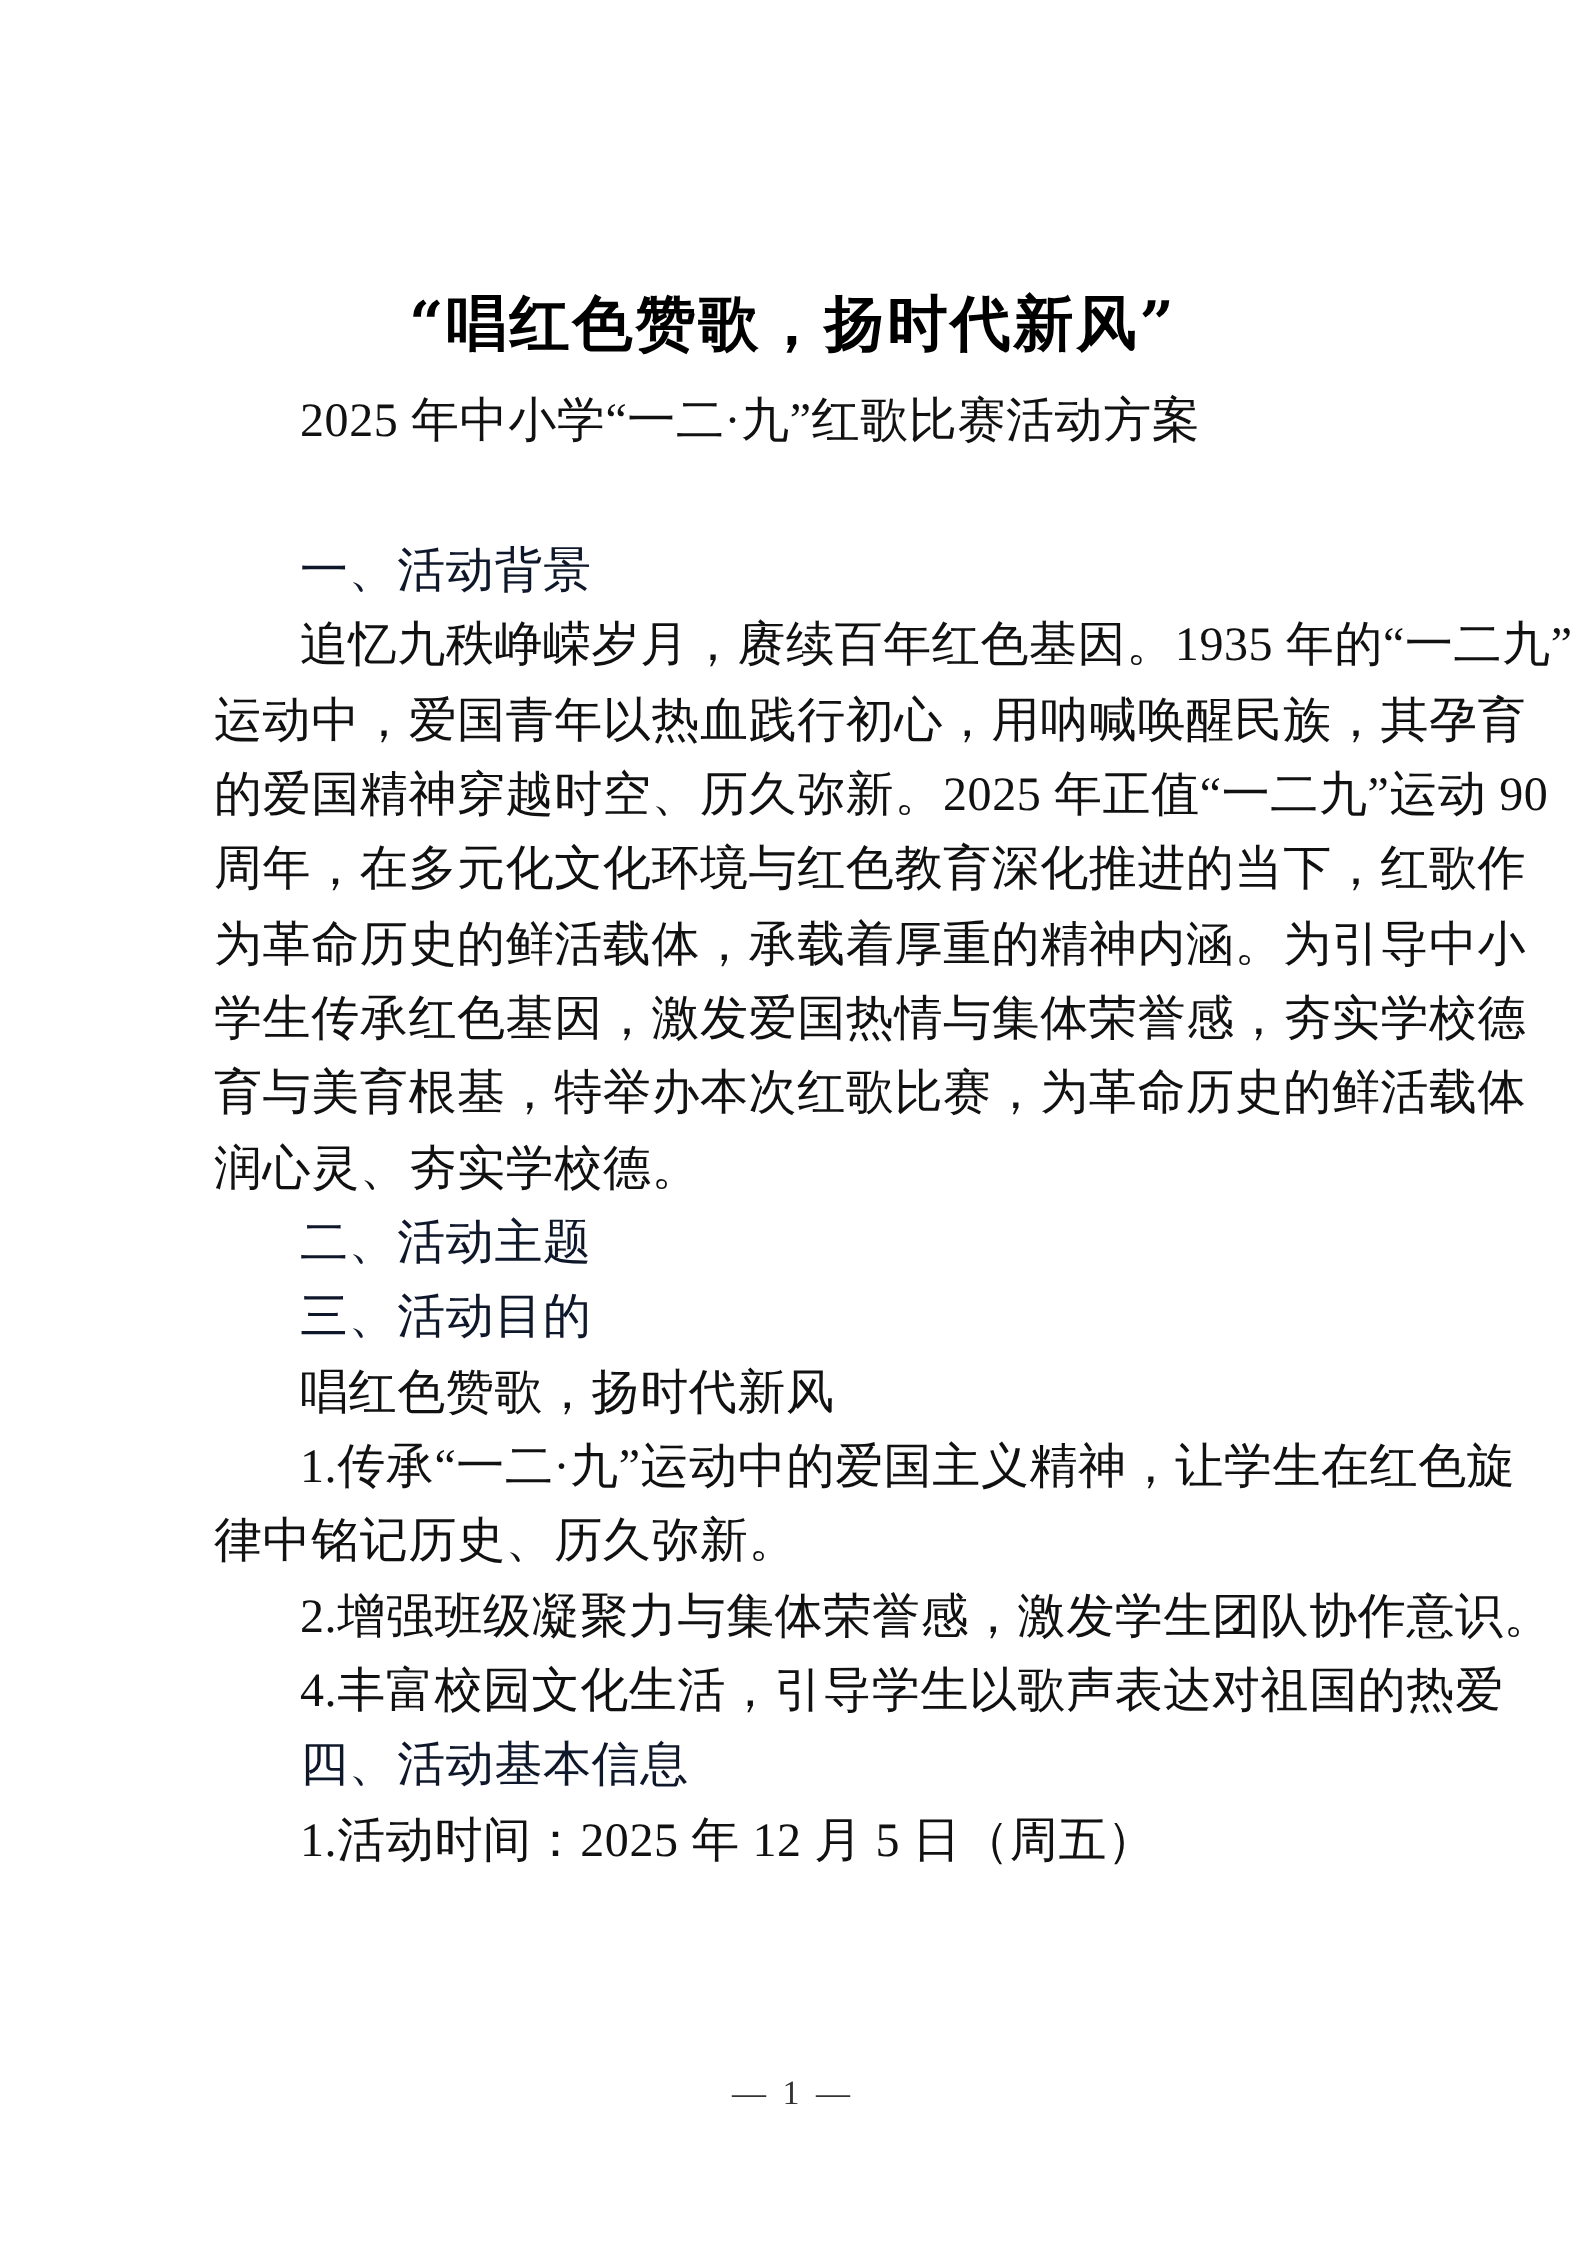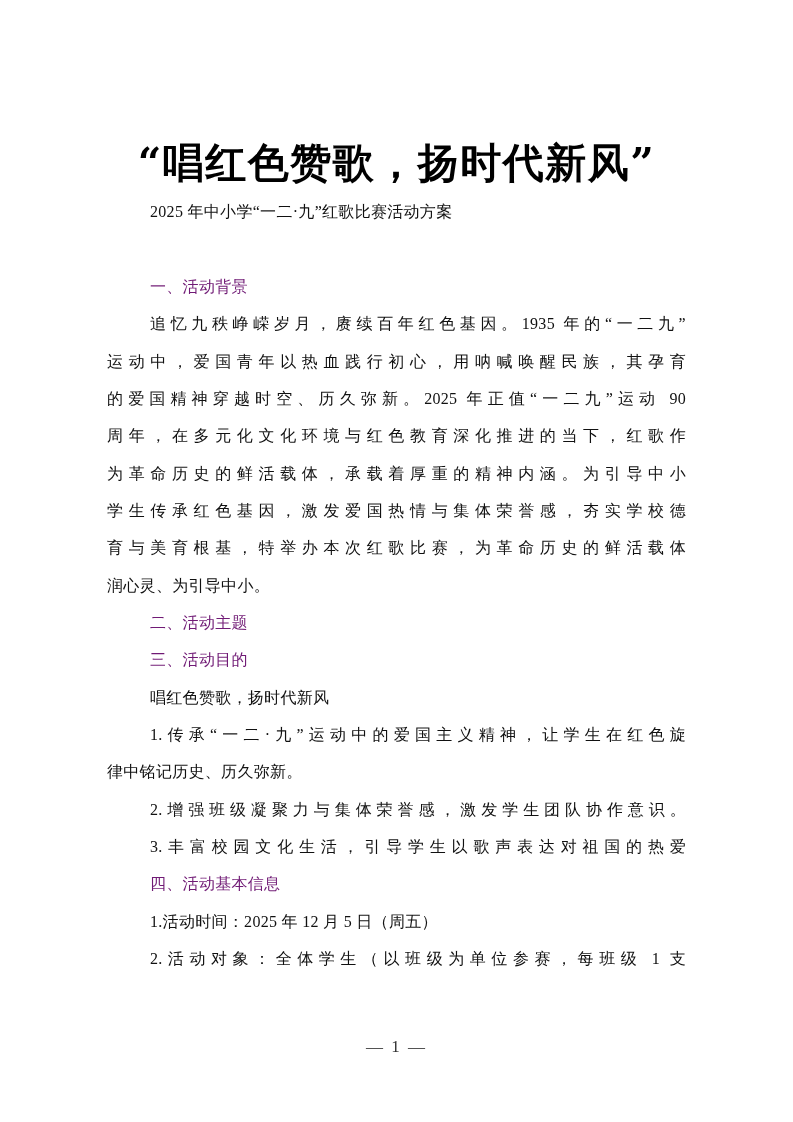--- a/index.html
+++ b/index.html
@@ -5,41 +5,41 @@
   html, body { margin: 0; padding: 0; background: #ffffff; }
   body { width: 793px; height: 1122px; position: relative; overflow: hidden; }
   .page {
     position: absolute; left: 0; top: 0; width: 793px; height: 1122px;
     background: #ffffff; color: #000000;
   }
   .title {
     position: absolute; left: 0; top: 143px; width: 793px;
     margin: 0; text-align: center;
     font-family: "DejaVu Serif", "Liberation Serif", serif;
-    font-weight: bold; font-size: 41px; line-height: 40px;
+    font-weight: bold; font-size: 30px; line-height: 40px;
     letter-spacing: 1.5px; color: #000;
   }
   .body {
     position: absolute; left: 107px; top: 193.33px; width: 579px;
     font-family: "Liberation Serif", serif;
-    font-size: 16px; color: #111;
+    font-size: 24px; color: #111;
   }
   .line {
     height: 37.33px; line-height: 37.33px;
     white-space: nowrap; overflow: visible;
     letter-spacing: 0.3px;
   }
   .indent { padding-left: 43px; }
   .full {
     text-align: justify; text-align-last: justify;
     text-justify: inter-character;
   }
   .heading {
-    font-family: Liberation Sans, sans-serif;
-    font-weight: normal; color: #701a75;
+    font-family: Liberation Serif, serif;
+    font-weight: normal; color: #0f172a;
   }
   .page-number {
     position: absolute; left: 0; width: 793px; top: 1036px;
     text-align: center; font-family: "Liberation Serif", serif;
     font-size: 17px; line-height: 22px; color: #333;
     letter-spacing: 2px;
   }
 </style>
 </head>
 <body>
@@ -53,30 +53,29 @@
     <div class="line"></div>
 
     <div class="line indent heading">一、活动背景</div>
     <div class="line indent full">追忆九秩峥嵘岁月，赓续百年红色基因。1935 年的“一二九”</div>
     <div class="line full">运动中，爱国青年以热血践行初心，用呐喊唤醒民族，其孕育</div>
     <div class="line full">的爱国精神穿越时空、历久弥新。2025 年正值“一二九”运动 90</div>
     <div class="line full">周年，在多元化文化环境与红色教育深化推进的当下，红歌作</div>
     <div class="line full">为革命历史的鲜活载体，承载着厚重的精神内涵。为引导中小</div>
     <div class="line full">学生传承红色基因，激发爱国热情与集体荣誉感，夯实学校德</div>
     <div class="line full">育与美育根基，特举办本次红歌比赛，为革命历史的鲜活载体</div>
-    <div class="line">润心灵、为引导中小。</div>
+    <div class="line">润心灵、夯实学校德。</div>
 
     <div class="line indent heading">二、活动主题</div>
     <div class="line indent heading">三、活动目的</div>
 
     <div class="line indent">唱红色赞歌，扬时代新风</div>
     <div class="line indent full">1.传承“一二·九”运动中的爱国主义精神，让学生在红色旋</div>
     <div class="line">律中铭记历史、历久弥新。</div>
     <div class="line indent full">2.增强班级凝聚力与集体荣誉感，激发学生团队协作意识。</div>
-    <div class="line indent full">3.丰富校园文化生活，引导学生以歌声表达对祖国的热爱</div>
+    <div class="line indent full">4.丰富校园文化生活，引导学生以歌声表达对祖国的热爱</div>
 
     <div class="line indent heading">四、活动基本信息</div>
     <div class="line indent">1.活动时间：2025 年 12 月 5 日（周五）</div>
-    <div class="line indent full">2.活动对象：全体学生（以班级为单位参赛，每班级 1 支</div>
   </div>
 
   <div class="page-number">— 1 —</div>
 </div>
 
 </body></html>

